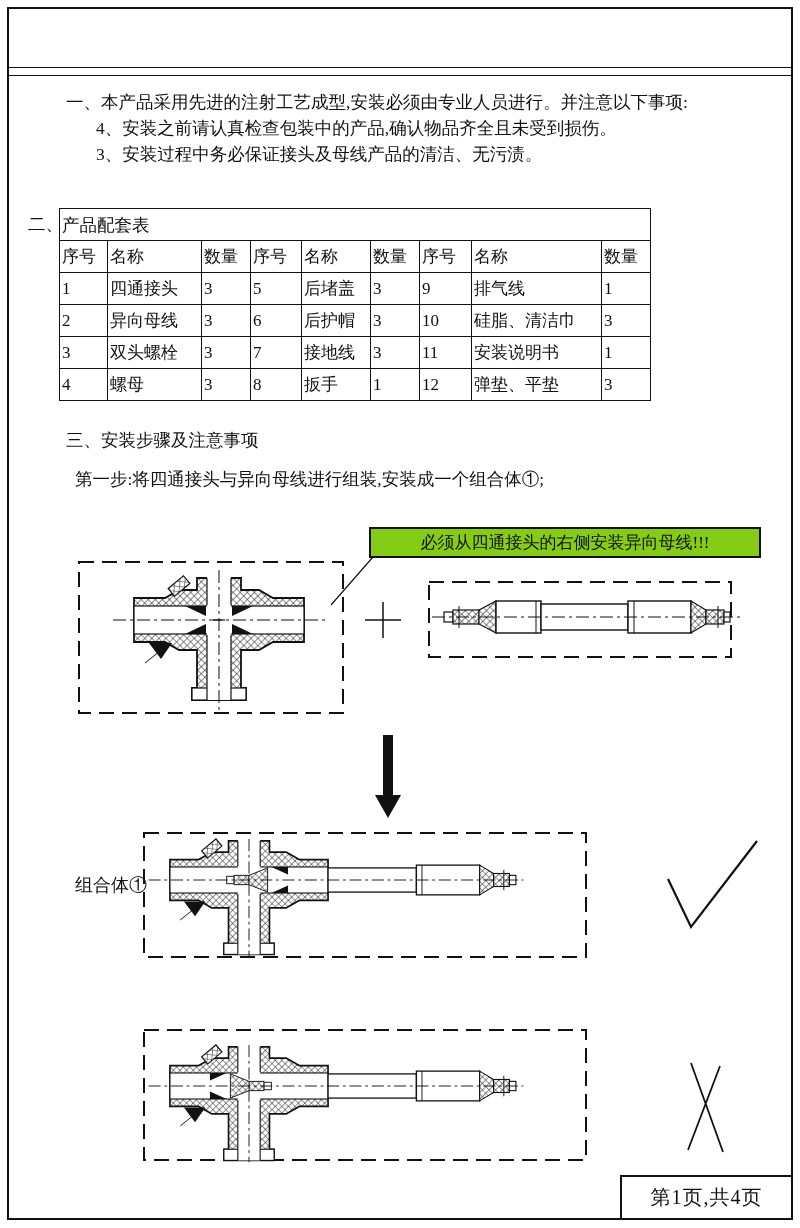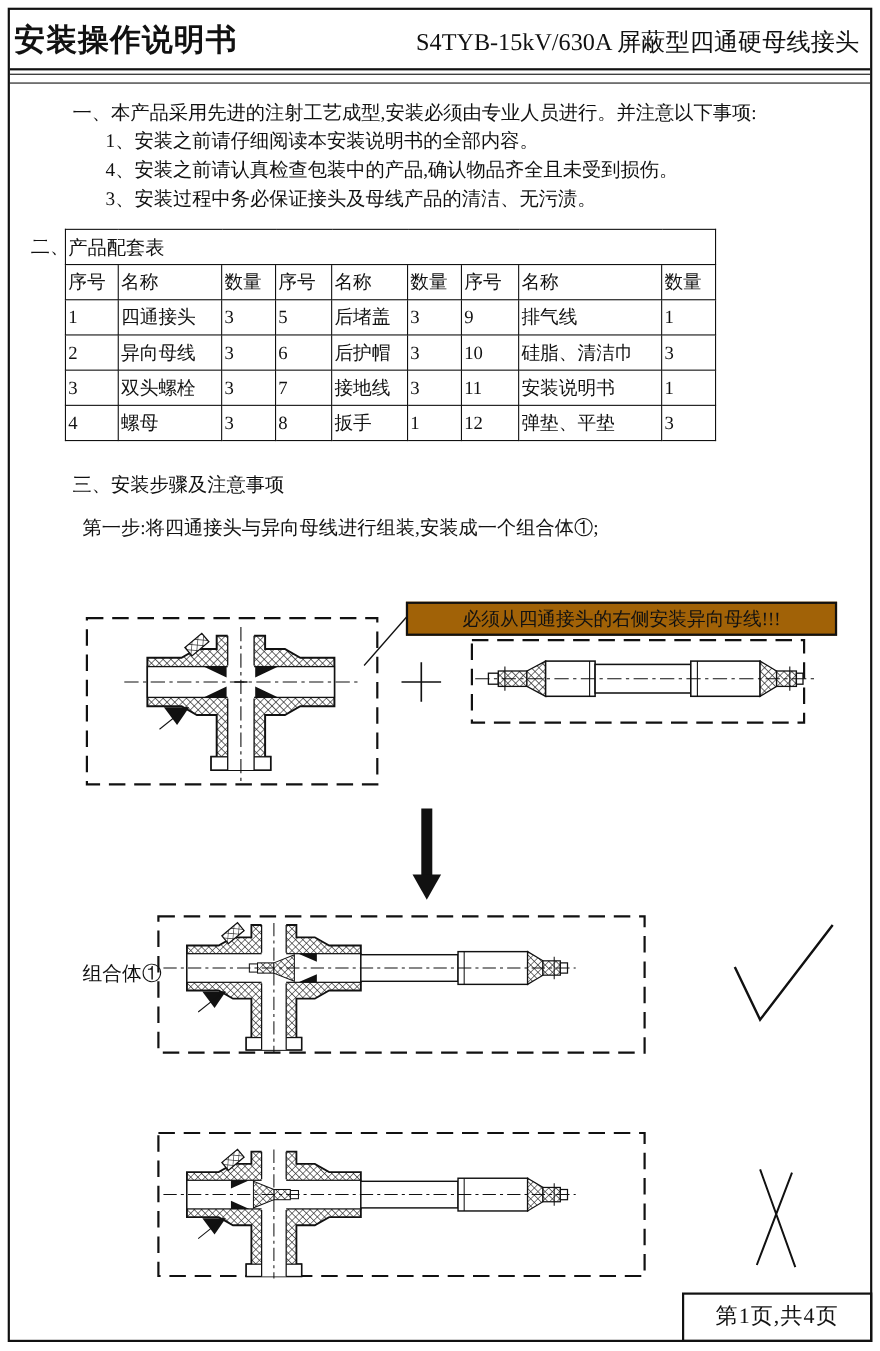--- a/index.html
+++ b/index.html
@@ -16,40 +16,35 @@
   .sec2-label{position:absolute;left:19px;top:203px;font-size:17.5px;}
   table.parts{position:absolute;left:50px;top:199px;border-collapse:collapse;table-layout:fixed;}
   table.parts td,table.parts th{border:1.5px solid #111;font-size:17px;font-weight:normal;
         text-align:left;height:32px;padding:0 2px;overflow:hidden;white-space:nowrap;}
   table.parts .ttl{font-size:17.5px;}
   .sec3-head{position:absolute;left:21px;top:419px;font-size:17.5px;margin-left:36px;}
   .step1{position:absolute;left:66px;top:458px;font-size:17.5px;}
   .figs{position:absolute;left:0;top:506px;width:784px;height:714px;}
   .figs svg{position:absolute;left:0;top:0;}
   .callout{position:absolute;left:360px;top:12px;width:392px;height:31px;border:2px solid #111;
-        background:#a16207;font-size:17px;line-height:27px;text-align:center;margin-top:20px;}
+        background:#84cc16;font-size:17px;line-height:27px;text-align:center;}
   .asm-label{position:absolute;left:26px;top:358px;font-size:18px;margin-left:40px;}
   .footer-box{position:absolute;left:611px;top:1166px;width:173px;height:45px;border:2px solid #111;
         font-size:20px;text-align:center;line-height:41px;letter-spacing:1px;}
 </style>
 </head>
 <body>
 
 <div class="page">
   <div class="frame">
 
-    <div class="hdr">
-      <div class="hdr-left">安装操作说明书</div>
-      <div class="hdr-right">S4TYB-15kV/630A 屏蔽型四通硬母线接头</div>
-    </div>
     <div class="strip"></div>
 
     <div class="sec1">
       <div>一、本产品采用先进的注射工艺成型,安装必须由专业人员进行。并注意以下事项:</div>
-      <div class="sub">1、安装之前请仔细阅读本安装说明书的全部内容。</div>
       <div class="sub">4、安装之前请认真检查包装中的产品,确认物品齐全且未受到损伤。</div>
       <div class="sub">3、安装过程中务必保证接头及母线产品的清洁、无污渍。</div>
     </div>
 
     <div class="sec2-label">二、</div>
     <table class="parts" id="parts-table">
         <colgroup>
           <col style="width:48px">
           <col style="width:94px">
           <col style="width:49px">

